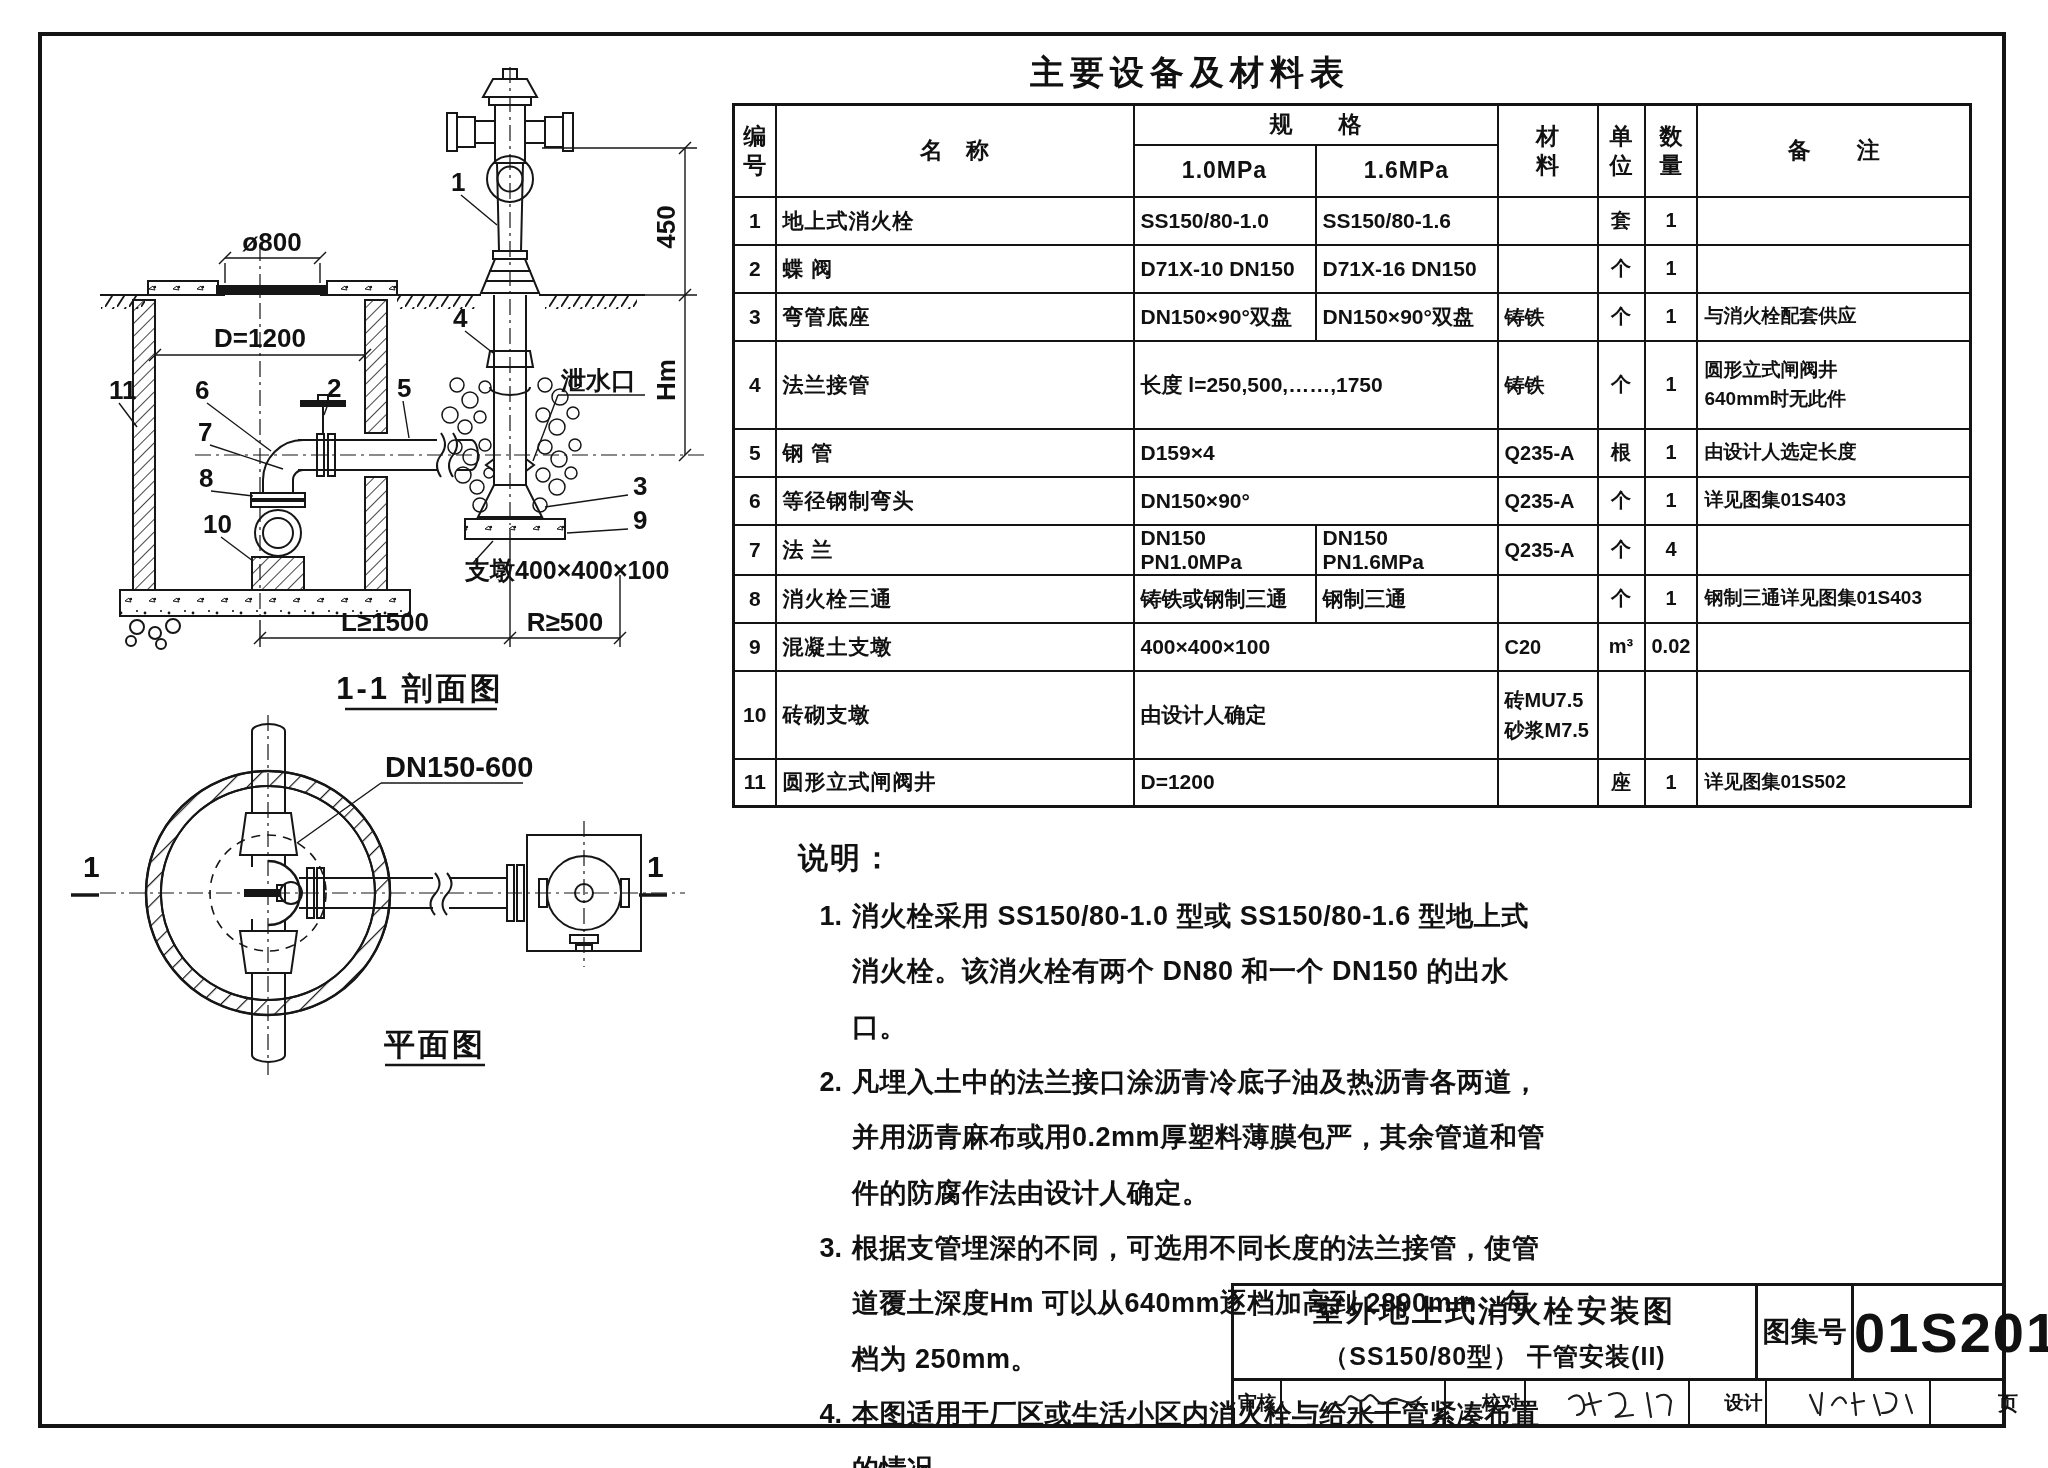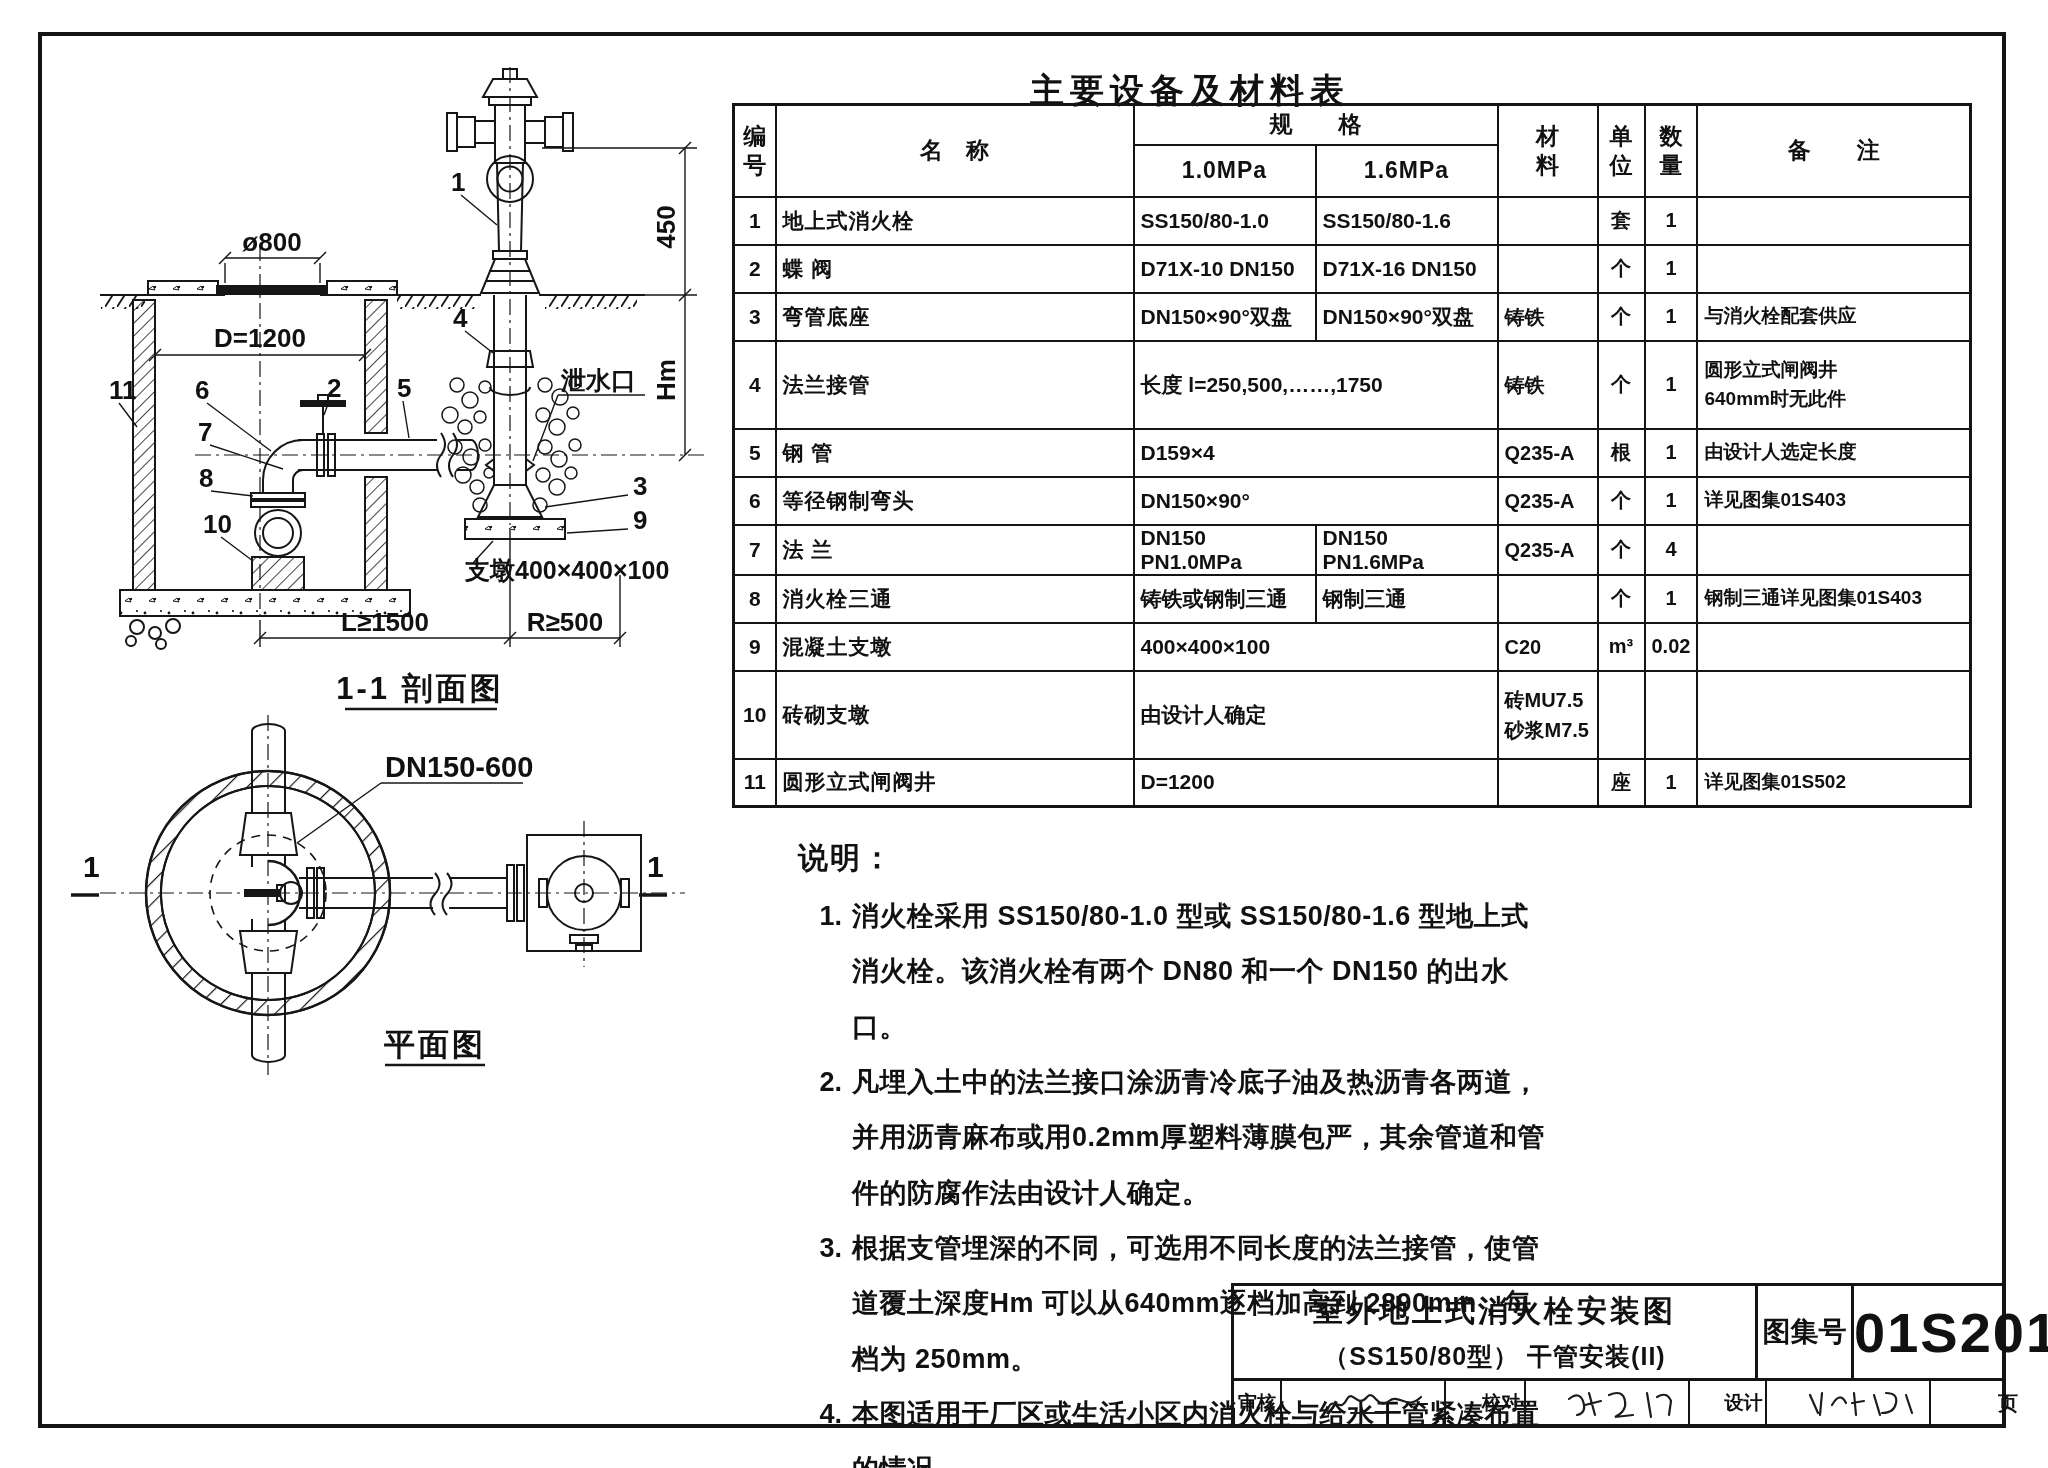--- a/index.html
+++ b/index.html
@@ -1,20 +1,20 @@
 <!DOCTYPE html>
 <html><head>
 <meta charset="utf-8">
 <style>
   html,body { margin:0; padding:0; background:#ffffff; }
   #stage { position:relative; width:2048px; height:1468px; background:#ffffff;
            font-family:"Liberation Sans", sans-serif; color:#111; overflow:hidden; }
   .frame { position:absolute; left:38px; top:32px; width:1968px; height:1396px;
            border:4px solid #141414; box-sizing:border-box; }
-  .tbl-title { position:absolute; left:900px; top:68px; width:580px; text-align:center;
+  .tbl-title { position:absolute; left:900px; top:50px; width:580px; text-align:center;
                font-size:34px; font-weight:bold; letter-spacing:6px; }
   table.mat { position:absolute; left:732px; top:103px; border-collapse:collapse;
               table-layout:fixed; }
   table.mat th, table.mat td { border:2px solid #141414; padding:0 6px; color:#111;
               overflow:hidden; }
   table.mat { border:3px solid #141414; }
   table.mat th { font-weight:bold; font-size:23px; text-align:center; vertical-align:middle; }
   th.stack { white-space:pre-line; line-height:1.25; font-size:21px; }
   th.mpa { font-size:25px; letter-spacing:1px; }
   tr.hr1 { height:40px; } tr.hr2 { height:52px; }

